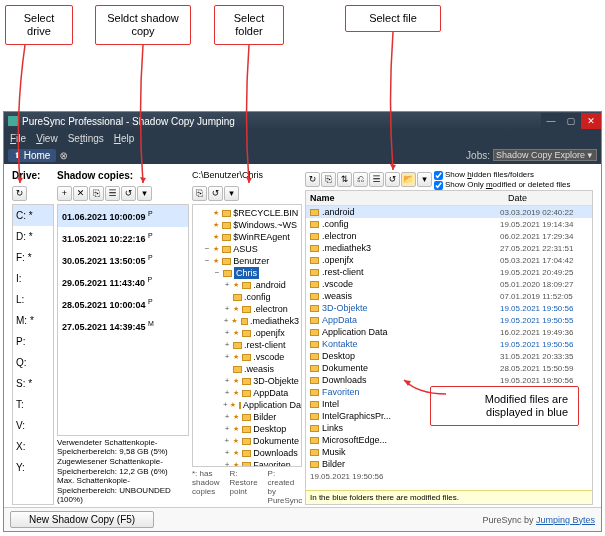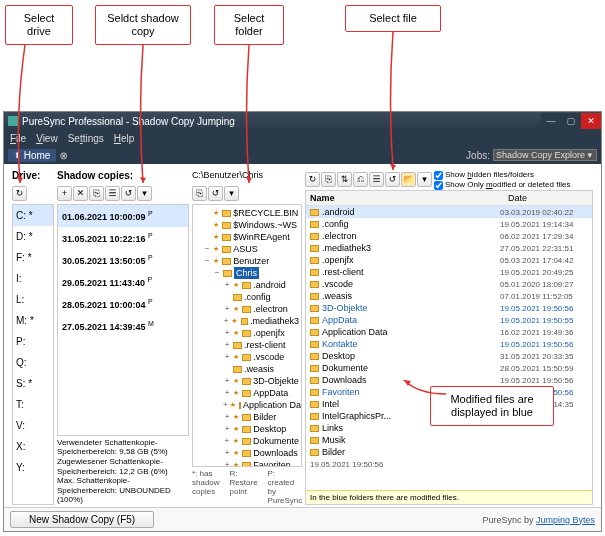--- a/index.html
+++ b/index.html
@@ -120,21 +120,21 @@
     </svg>
 </div>
 <div class="callout" style="left:345px; top:5px;">
   <div class="callout-box" style="width:96px;"><span>Select file</span></div>
   <svg width="30" height="140" style="left:33px;">
       <path d="M15 0 Q10 70 15 138" stroke="#e03030" stroke-width="1.5" fill="none"></path>
       <path d="M15 138 l-3 -6 l6 1 z" fill="#e03030"></path>
     </svg>
 </div>
 <div class="callout" style="left:430px; top:386px; z-index:101;">
-  <div class="callout-box" style="width:124px;"><span>Modified files are<br>displayed in blue</span></div>
+  <div class="callout-box" style="width:149px;text-align:right;"><span>Modified files are<br>displayed in blue</span></div>
   <svg width="50" height="30" style="left:-32px; top:-12px;">
       <path d="M48 20 Q20 20 6 6" stroke="#e03030" stroke-width="1.5" fill="none"></path>
       <path d="M6 6 l7 1 l-3 5 z" fill="#e03030"></path>
     </svg>
 </div>
 
 <div class="red-box" style="left:331px; top:301px; width:262px; height:178px;"></div>
 
 <div class="window">
   <div class="titlebar">
@@ -457,20 +457,24 @@
               </div>
               <div class="fl-row">
                 <div class="nm"><span class="fold"></span>IntelGraphicsPr...</div>
                 <div class="dt"></div>
               </div>
               <div class="fl-row">
                 <div class="nm"><span class="fold"></span>Links</div>
                 <div class="dt"></div>
               </div>
               <div class="fl-row">
+                <div class="nm"><span class="fold"></span>MicrosoftEdge...</div>
+                <div class="dt"></div>
+              </div>
+              <div class="fl-row">
                 <div class="nm"><span class="fold"></span>Musik</div>
                 <div class="dt"></div>
               </div>
               <div class="fl-row">
                 <div class="nm"><span class="fold"></span>Bilder</div>
                 <div class="dt"></div>
               </div>
               <div class="fl-row">
                 <div class="dt">19.05.2021 19:50:56</div>
               </div>

